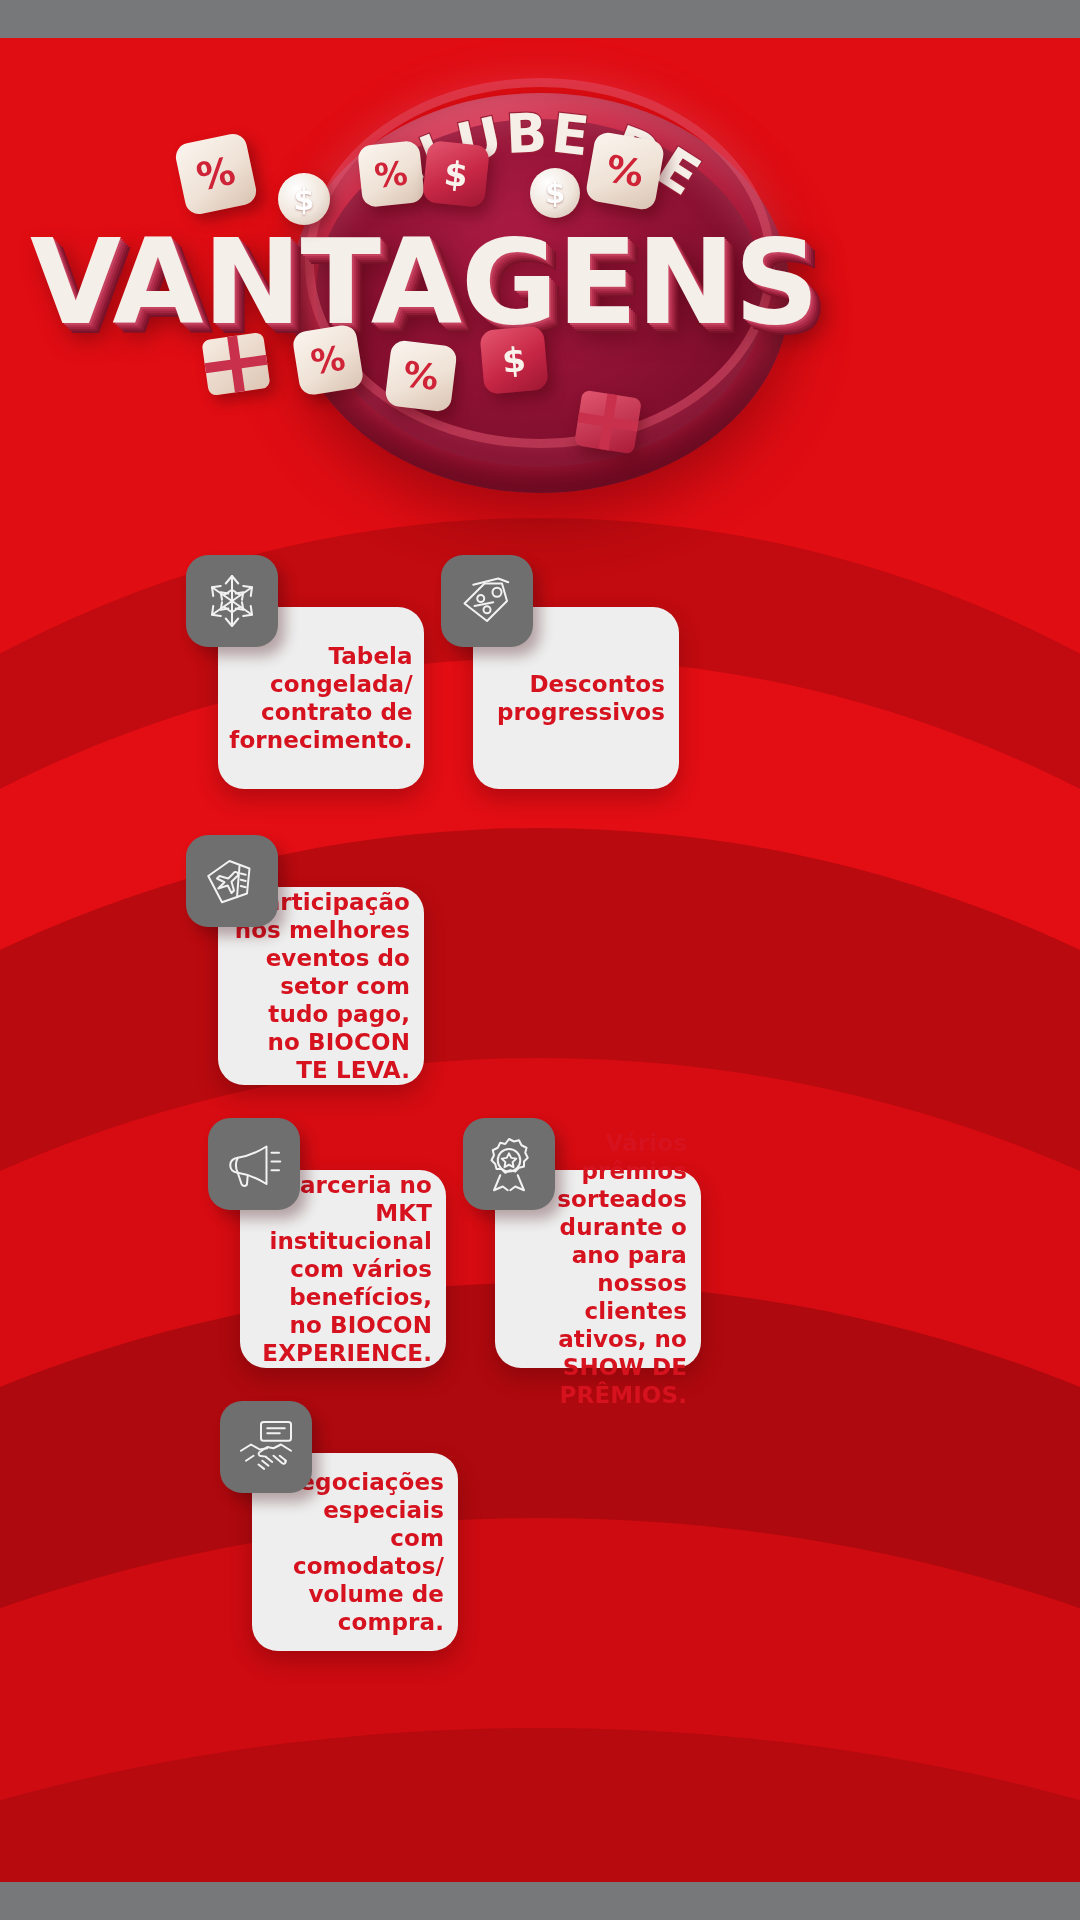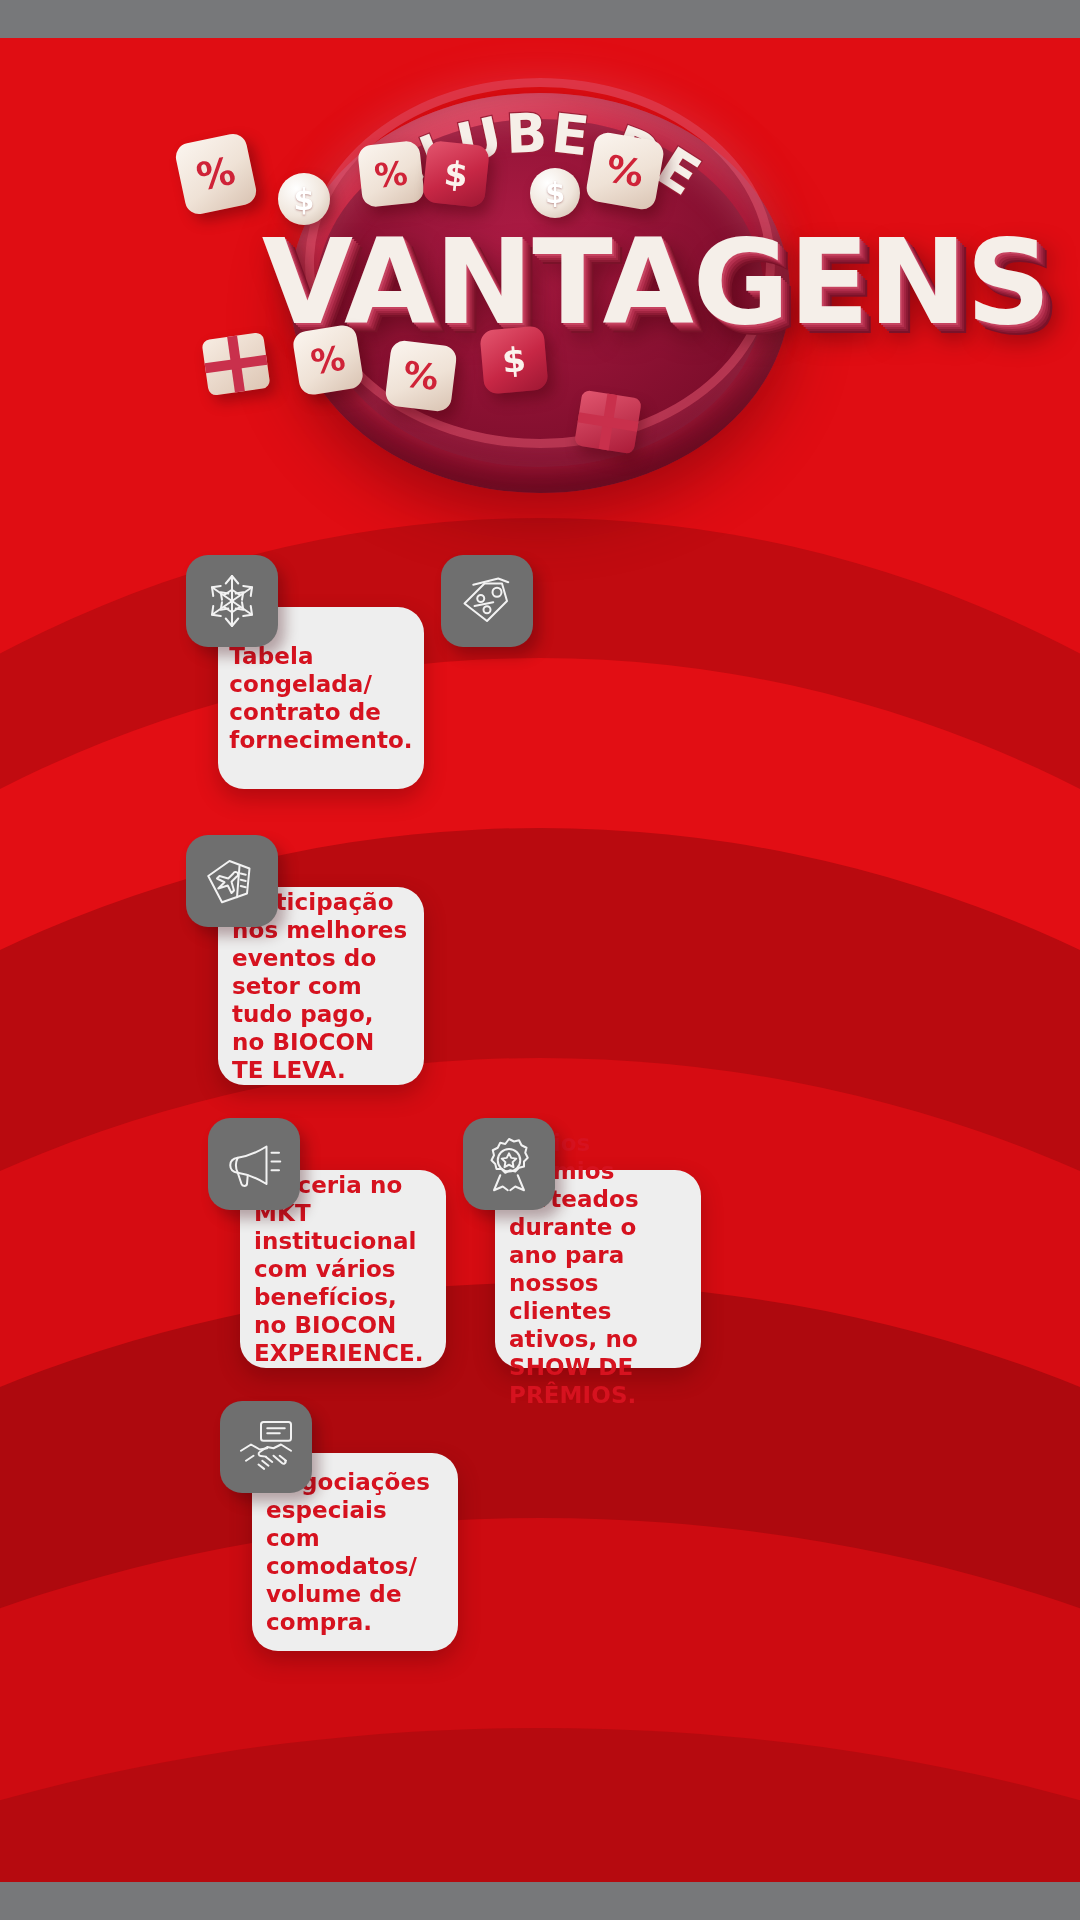--- a/index.html
+++ b/index.html
@@ -118,21 +118,21 @@
     stroke-width: 2.4px;
     paint-order: stroke fill;
   }
 
   .hero-title {
     position: absolute;
     left: 50%;
     top: 185px;
     transform: translateX(-50%);
     width: 1020px;
-    text-align: right;
+    text-align: left;
     font-family: "DejaVu Sans", sans-serif;
     font-weight: bold;
     font-size: 118px;
     line-height: 1;
     letter-spacing: -1px;
     color: #f5efe9;
     text-shadow:
        2px  2px 0 #c64360,
        4px  4px 0 #b5304f,
        6px  6px 0 #a12440,
@@ -213,21 +213,21 @@
     display: flex;
     align-items: center;
     justify-content: center;
     padding: 18px 14px;
   }
 
   .benefit .card p {
     font-family: "DejaVu Sans", sans-serif;
     font-weight: bold;
     color: #d6121f;
-    text-align: left;
+    text-align: right;
     font-size: 23px;
     line-height: 1.22;
     letter-spacing: .1px;
   }
 
   .benefit .icon-tile {
     position: absolute;
     width: 92px;
     height: 92px;
     border-radius: 22px;
@@ -314,20 +314,23 @@
             <path d="M24 15 l-6 4 M24 15 l6 4 M24 33 l-6 -4 M24 33 l6 -4"></path>
             <path d="M8 13 l1 7 M8 13 l7 -1 M40 35 l-1 -7 M40 35 l-7 1"></path>
             <path d="M40 13 l-1 7 M40 13 l-7 -1 M8 35 l1 -7 M8 35 l7 1"></path>
             <path d="M15 17 l6 1 M15 17 l1 6 M33 31 l-6 -1 M33 31 l-1 -6"></path>
             <path d="M33 17 l-6 1 M33 17 l-1 6 M15 31 l6 -1 M15 31 l1 -6"></path>
           </svg>
         </div>
       </div>
 
       <div class="benefit" style="left:441px; top:0; width:260px; height:240px;">
+        <div class="card" style="left:32px; top:52px; width:206px; height:182px;">
+          <p>Descontos progressivos</p>
+        </div>
         <div class="icon-tile" style="left:0; top:0;">
           <svg viewBox="0 0 48 48">
             <path d="M6 26 L22 10 L36 10 L40 24 L24 40 Z"></path>
             <path d="M13 11 L33 6 L41 9"></path>
             <circle cx="32" cy="17" r="3.6"></circle>
             <circle cx="19" cy="22" r="2.8"></circle>
             <circle cx="24" cy="31" r="2.8"></circle>
             <path d="M14 28 L29 25"></path>
           </svg>
         </div>

